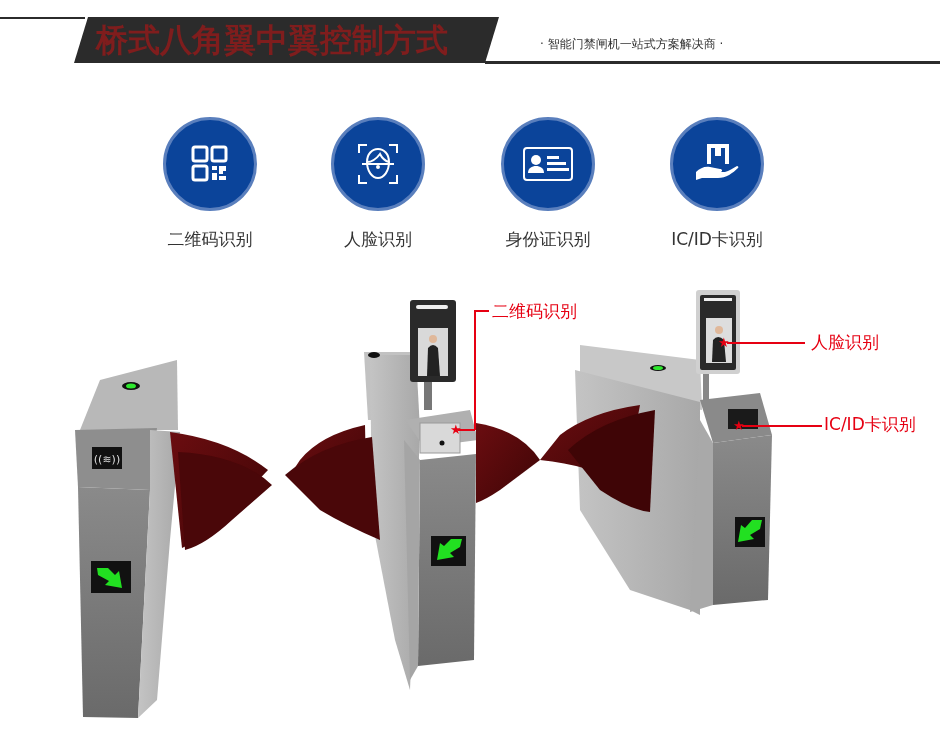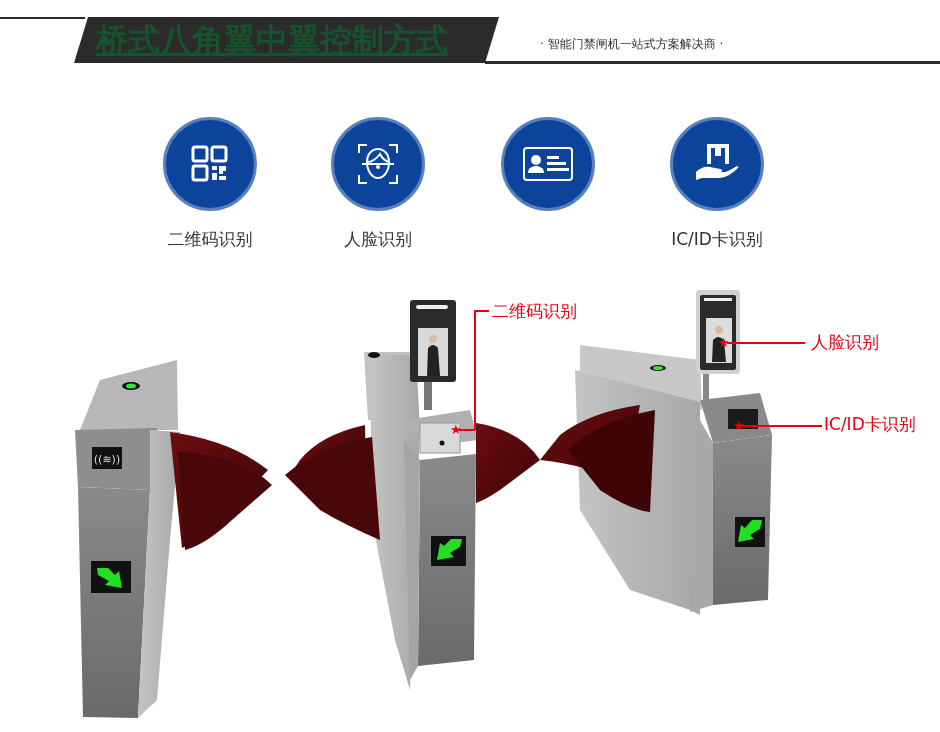--- a/index.html
+++ b/index.html
@@ -9,21 +9,21 @@
   
   .hdr-line-left { position: absolute; left: 0; top: 17px; width: 85px; height: 2px; background: #2b2b2b; }
   .hdr-line-right { position: absolute; left: 485px; top: 61px; width: 455px; height: 3px; background: #2b2b2b; }
   .hdr-title-bg {
     position: absolute; left: 74px; top: 17px; width: 425px; height: 46px;
     background: #2b2b2b;
     clip-path: polygon(14px 0, 100% 0, calc(100% - 14px) 100%, 0 100%);
   }
   .hdr-title {
     position: absolute; left: 96px; top: 19px; height: 42px; line-height: 42px;
-    color: #14532d; font-size: 32px; font-weight: bold; letter-spacing: 0px; white-space: nowrap; text-decoration: underline;
+    color: #7f1d1d; font-size: 32px; font-weight: bold; letter-spacing: 0px; white-space: nowrap;
   }
   .hdr-sub {
     position: absolute; left: 540px; top: 33px; line-height: 22px;
     font-size: 12px; color: #333333; white-space: nowrap;
   }
 
   
   .feature { position: absolute; top: 117px; width: 130px; text-align: center; }
   .feature .circle {
     width: 94px; height: 94px; margin: 0 auto; border-radius: 50%;
@@ -76,20 +76,21 @@
   <div class="circle">
     <svg width="52" height="36" viewBox="0 0 52 36">
       <rect x="2" y="2" width="48" height="32" rx="3" fill="none" stroke="#fff" stroke-width="2"></rect>
       <circle cx="14" cy="14" r="5" fill="#fff"></circle>
       <path d="M6 27c0-5 4-7 8-7s8 2 8 7z" fill="#fff"></path>
       <rect x="25" y="10" width="12" height="3" fill="#fff"></rect>
       <rect x="25" y="16" width="19" height="3" fill="#fff"></rect>
       <rect x="25" y="22" width="22" height="3" fill="#fff"></rect>
     </svg>
   </div>
+  <div class="label">身份证识别</div>
 </div>
 
 <div class="feature" style="left:652px;">
   <div class="circle">
     <svg width="48" height="44" viewBox="0 0 48 44">
       <path d="M14 2h22v20h-4V6H18v16h-4z" fill="#fff"></path>
       <rect x="22" y="6" width="6" height="8" fill="#fff"></rect>
       <path d="M3 30c4-4 9-6 14-5l10 2c2 0 3 2 1 3h-9 13c4-1 8-4 12-6 1 0 2 1 1 2-5 5-12 10-20 10H9L3 38z" fill="#fff"></path>
     </svg>
   </div>

